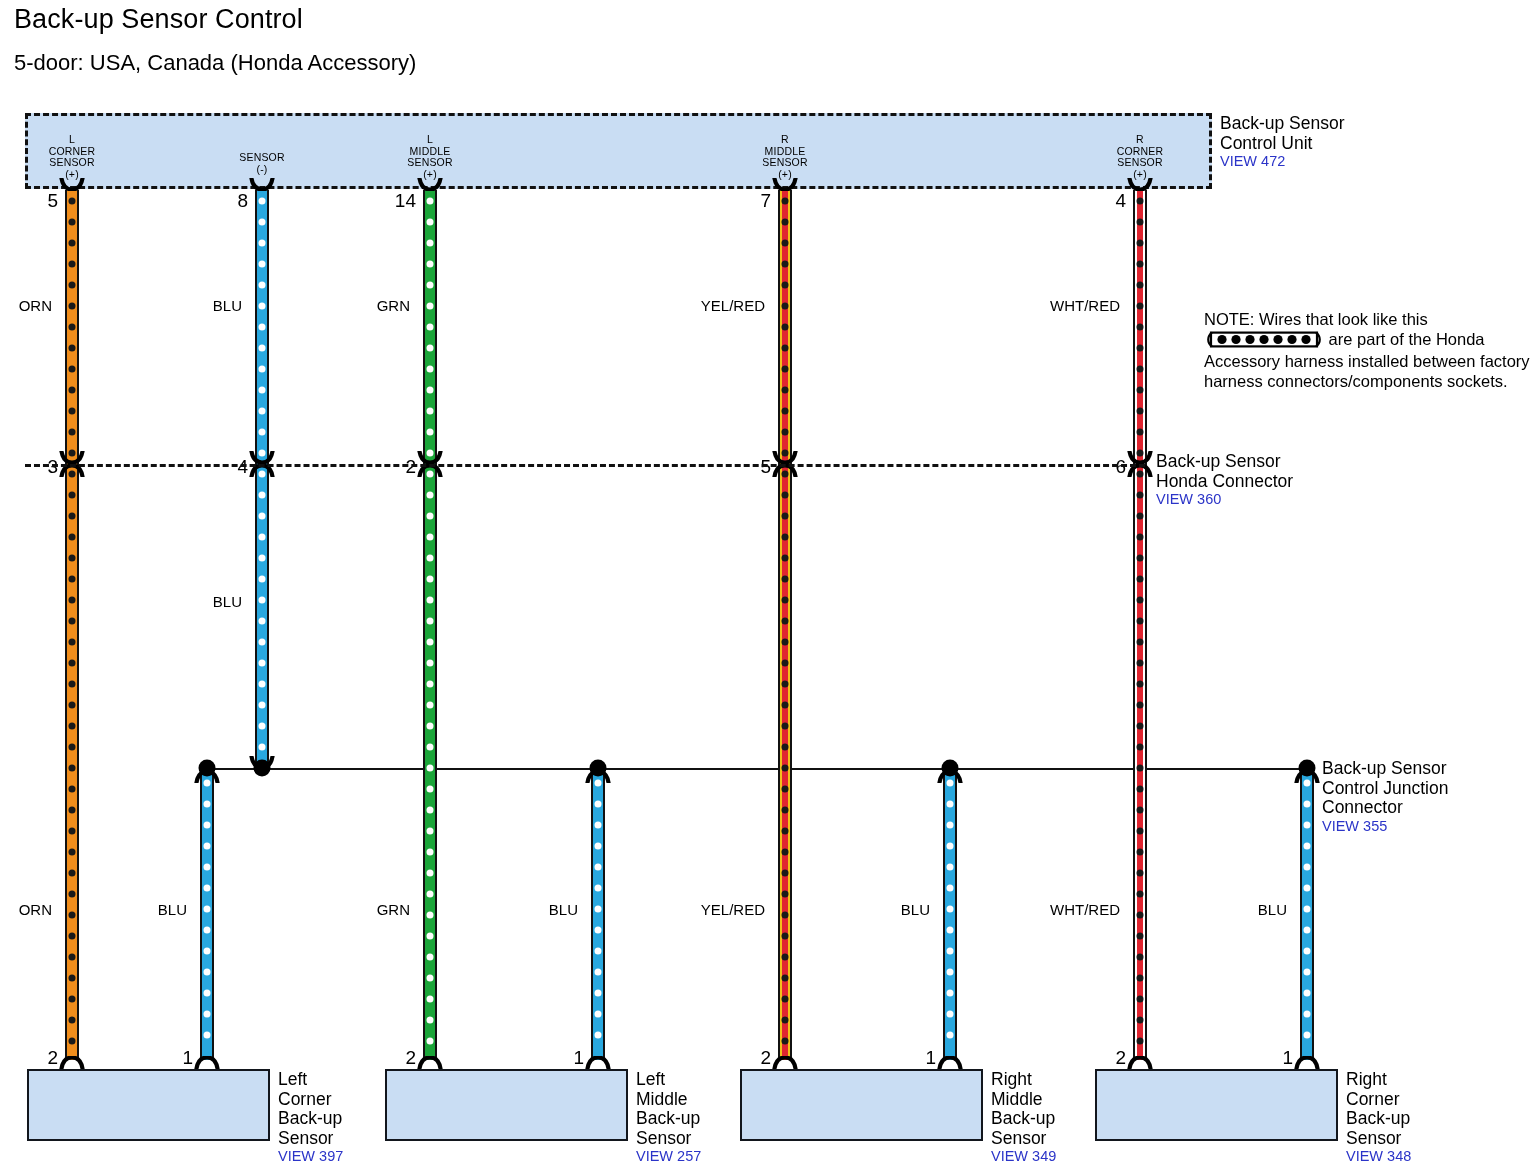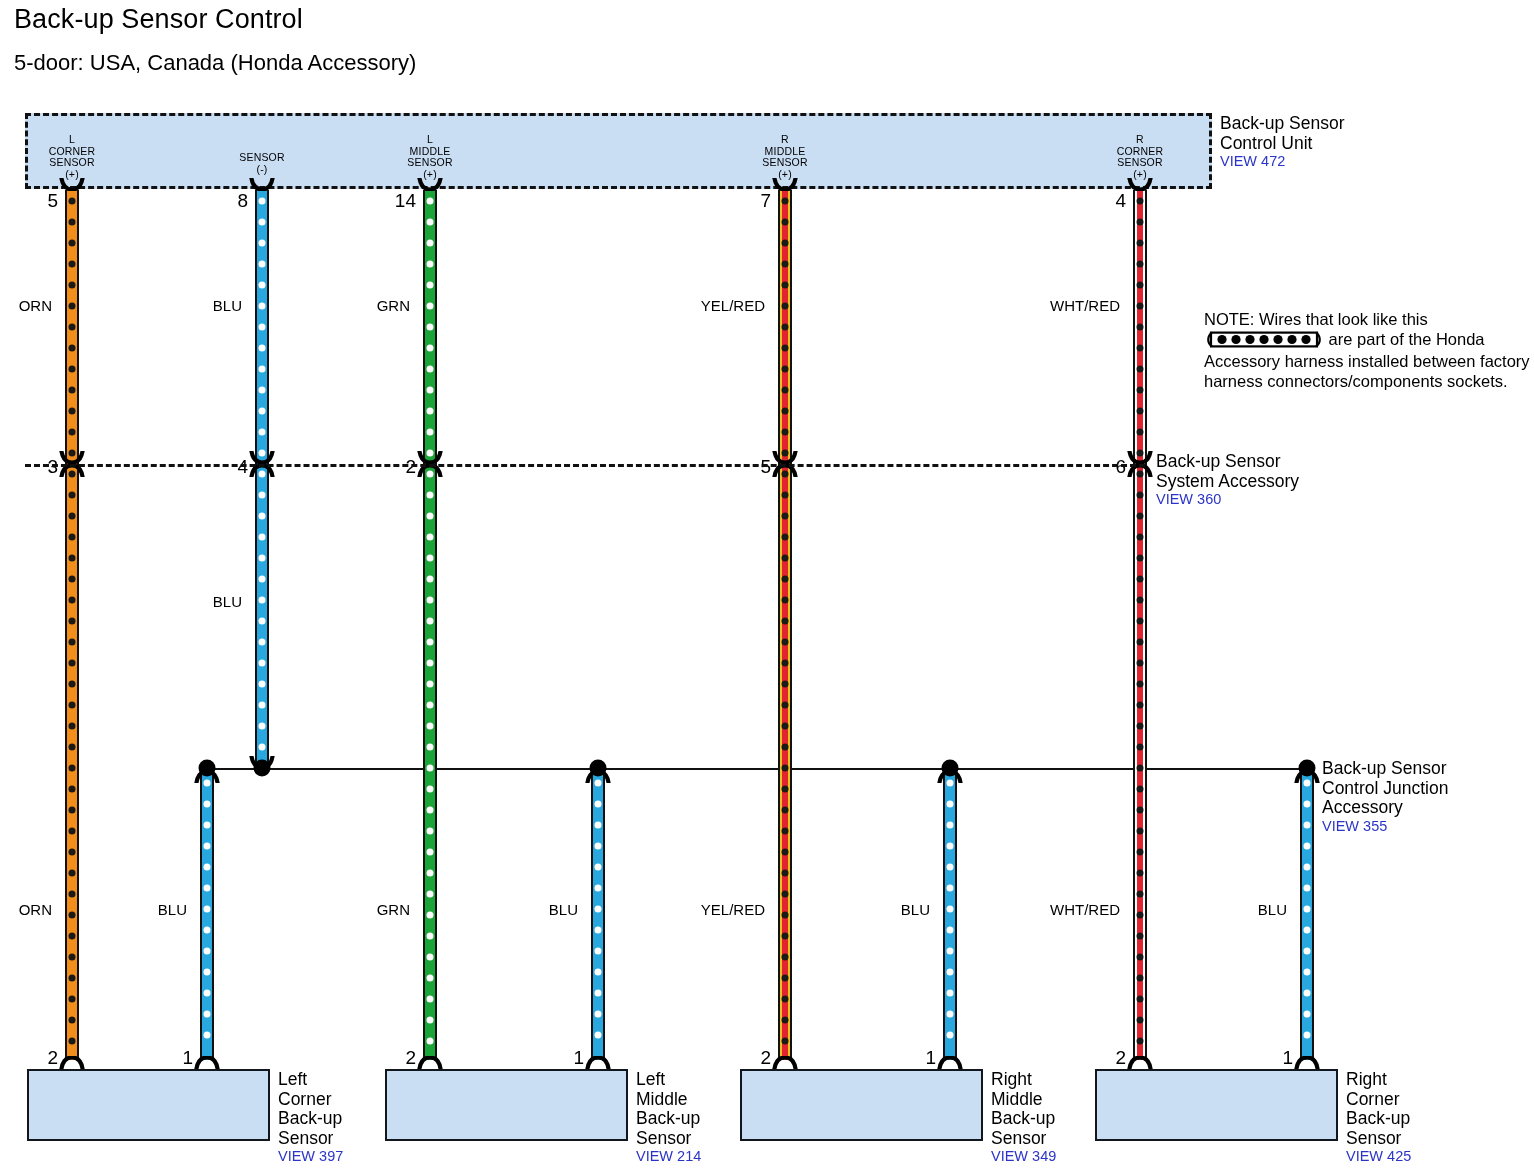--- a/index.html
+++ b/index.html
@@ -575,68 +575,68 @@
     <div class="wlbl" style="left: 578px; top: 909px;">BLU</div>
     <div class="wlbl" style="left: 765px; top: 909px;">YEL/RED</div>
     <div class="wlbl" style="left: 930px; top: 909px;">BLU</div>
     <div class="wlbl" style="left: 1120px; top: 909px;">WHT/RED</div>
     <div class="wlbl" style="left: 1287px; top: 909px;">BLU</div>
   </div>
 
 <div class="abs" id="sysline"></div>
 <div class="abs side-lbl" style="left:1156px;top:452px;">
   <div>Back-up Sensor</div>
-  <div>System Accessory</div>
+  <div>Honda Connector</div>
   <div class="view">VIEW 360</div>
 </div>
 
 <div id="bus-layer">
     <div class="abs busline" style="left: 200px; top: 768px; width: 225px;"></div>
     <div class="abs busline" style="left: 436px; top: 768px; width: 344px;"></div>
     <div class="abs busline" style="left: 791px; top: 768px; width: 344px;"></div>
     <div class="abs busline" style="left: 1146px; top: 768px; width: 161px;"></div>
     <div class="busdot" style="left: 207px; top: 768px;"></div>
     <div class="busdot" style="left: 262px; top: 768px;"></div>
     <div class="busdot" style="left: 598px; top: 768px;"></div>
     <div class="busdot" style="left: 950px; top: 768px;"></div>
     <div class="busdot" style="left: 1307px; top: 768px;"></div>
   </div>
 <div class="abs side-lbl" style="left:1322px;top:759px;">
   <div>Back-up Sensor</div>
   <div>Control Junction</div>
-  <div>Accessory</div>
+  <div>Connector</div>
   <div class="view">VIEW 355</div>
 </div>
 
 <div id="sensor-layer">
     <div class="sbox" style="left: 27px; top: 1069px; width: 243px; height: 72px;"></div>
     <div class="sbox-lbl" style="left: 278px; top: 1070px;">
       <div>Left</div>
       <div>Corner</div>
       <div>Back-up</div>
       <div>Sensor</div>
       <div class="view">VIEW 397</div>
     </div>
     <div class="sbox" style="left: 385px; top: 1069px; width: 243px; height: 72px;"></div>
     <div class="sbox-lbl" style="left: 636px; top: 1070px;">
       <div>Left</div>
       <div>Middle</div>
       <div>Back-up</div>
       <div>Sensor</div>
-      <div class="view">VIEW 214</div>
+      <div class="view">VIEW 257</div>
     </div>
     <div class="sbox" style="left: 740px; top: 1069px; width: 243px; height: 72px;"></div>
     <div class="sbox-lbl" style="left: 991px; top: 1070px;">
       <div>Right</div>
       <div>Middle</div>
       <div>Back-up</div>
       <div>Sensor</div>
       <div class="view">VIEW 349</div>
     </div>
     <div class="sbox" style="left: 1095px; top: 1069px; width: 243px; height: 72px;"></div>
     <div class="sbox-lbl" style="left: 1346px; top: 1070px;">
       <div>Right</div>
       <div>Corner</div>
       <div>Back-up</div>
       <div>Sensor</div>
-      <div class="view">VIEW 425</div>
+      <div class="view">VIEW 348</div>
     </div>
   </div>
 
 </body></html>

